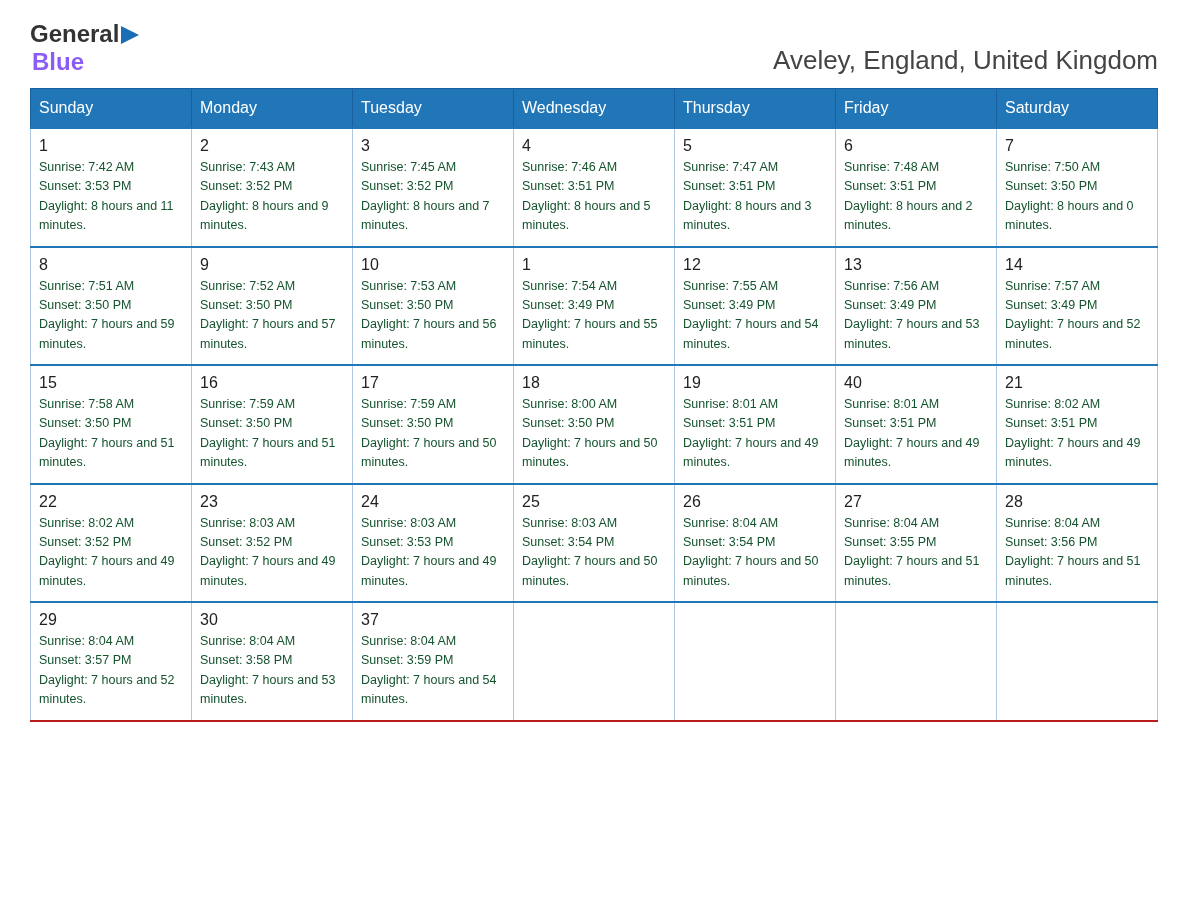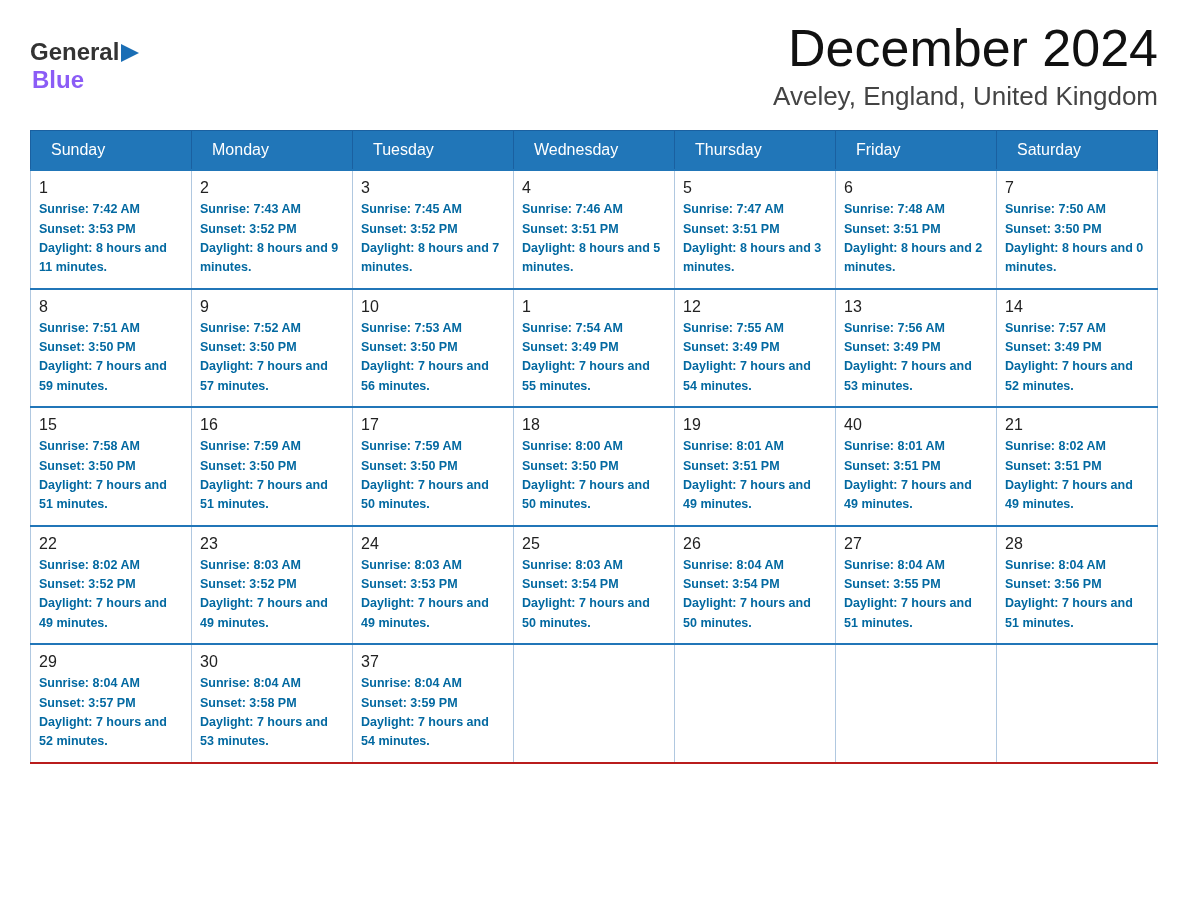--- a/index.html
+++ b/index.html
@@ -6,22 +6,22 @@
     body {
       font-family: Arial, sans-serif;
       background: #fff;
       width: 1188px;
       min-height: 918px;
       padding: 20px 30px;
     }
     .header {
       display: flex;
       justify-content: space-between;
-      align-items: center;
-      margin-bottom: 18px;
+      align-items: flex-end;
+      margin-bottom: 12px;
     }
     .logo {
       display: flex;
       flex-direction: column;
       align-items: flex-start;
     }
     .logo-line1 {
       display: flex;
       align-items: center;
     }
@@ -45,21 +45,21 @@
       margin-top: 4px;
     }
     table {
       width: 100%;
       border-collapse: collapse;
       table-layout: fixed;
     }
     thead tr th {
       background-color: #2176b8;
       color: #fff;
-      padding: 10px 20px;
+      padding: 10px 8px;
       text-align: left;
       font-size: 16px;
       font-weight: normal;
       border: 1px solid #1a60a0;
     }
     tbody tr td {
       vertical-align: top;
       padding: 8px 8px 10px 8px;
       border-left: 1px solid #b0c8e0;
       border-right: 1px solid #b0c8e0;
@@ -73,22 +73,21 @@
     }
     .day-num {
       font-size: 16px;
       font-weight: normal;
       display: block;
       margin-bottom: 3px;
     }
     .day-info {
       font-size: 12.5px;
       line-height: 1.55;
-      color: #0369a1;
-      font-weight: bold;
+      color: #14532d;
     }
     tbody tr:last-child td {
       border-bottom: 2px solid #b91c1c;
       margin-left: 32px;
     }
     .empty-cell {
       background: #fff;
     }
   </style>
 </head>
@@ -99,21 +98,20 @@
     <div class="logo-line1">
       <span style="font-size:24px;font-weight:bold;color:#333;">General</span>
 
       <svg width="18" height="18" viewBox="0 0 18 18" style="margin-left:2px;margin-top:2px;">
         <polygon points="0,0 18,9 0,18" fill="#1a6eb5"></polygon>
       </svg>
     </div>
     <span class="logo-blue" style="font-size:24px;font-weight:bold;padding-left:2px;">Blue</span>
   </div>
   <div class="title-section">
-    <div class="month-title">December 2024</div>
     <div class="location">Aveley, England, United Kingdom</div>
   </div>
 </div>
 
 <table>
   <thead>
     <tr>
     <th>Sunday</th>
         <th>Monday</th>
         <th>Tuesday</th>

